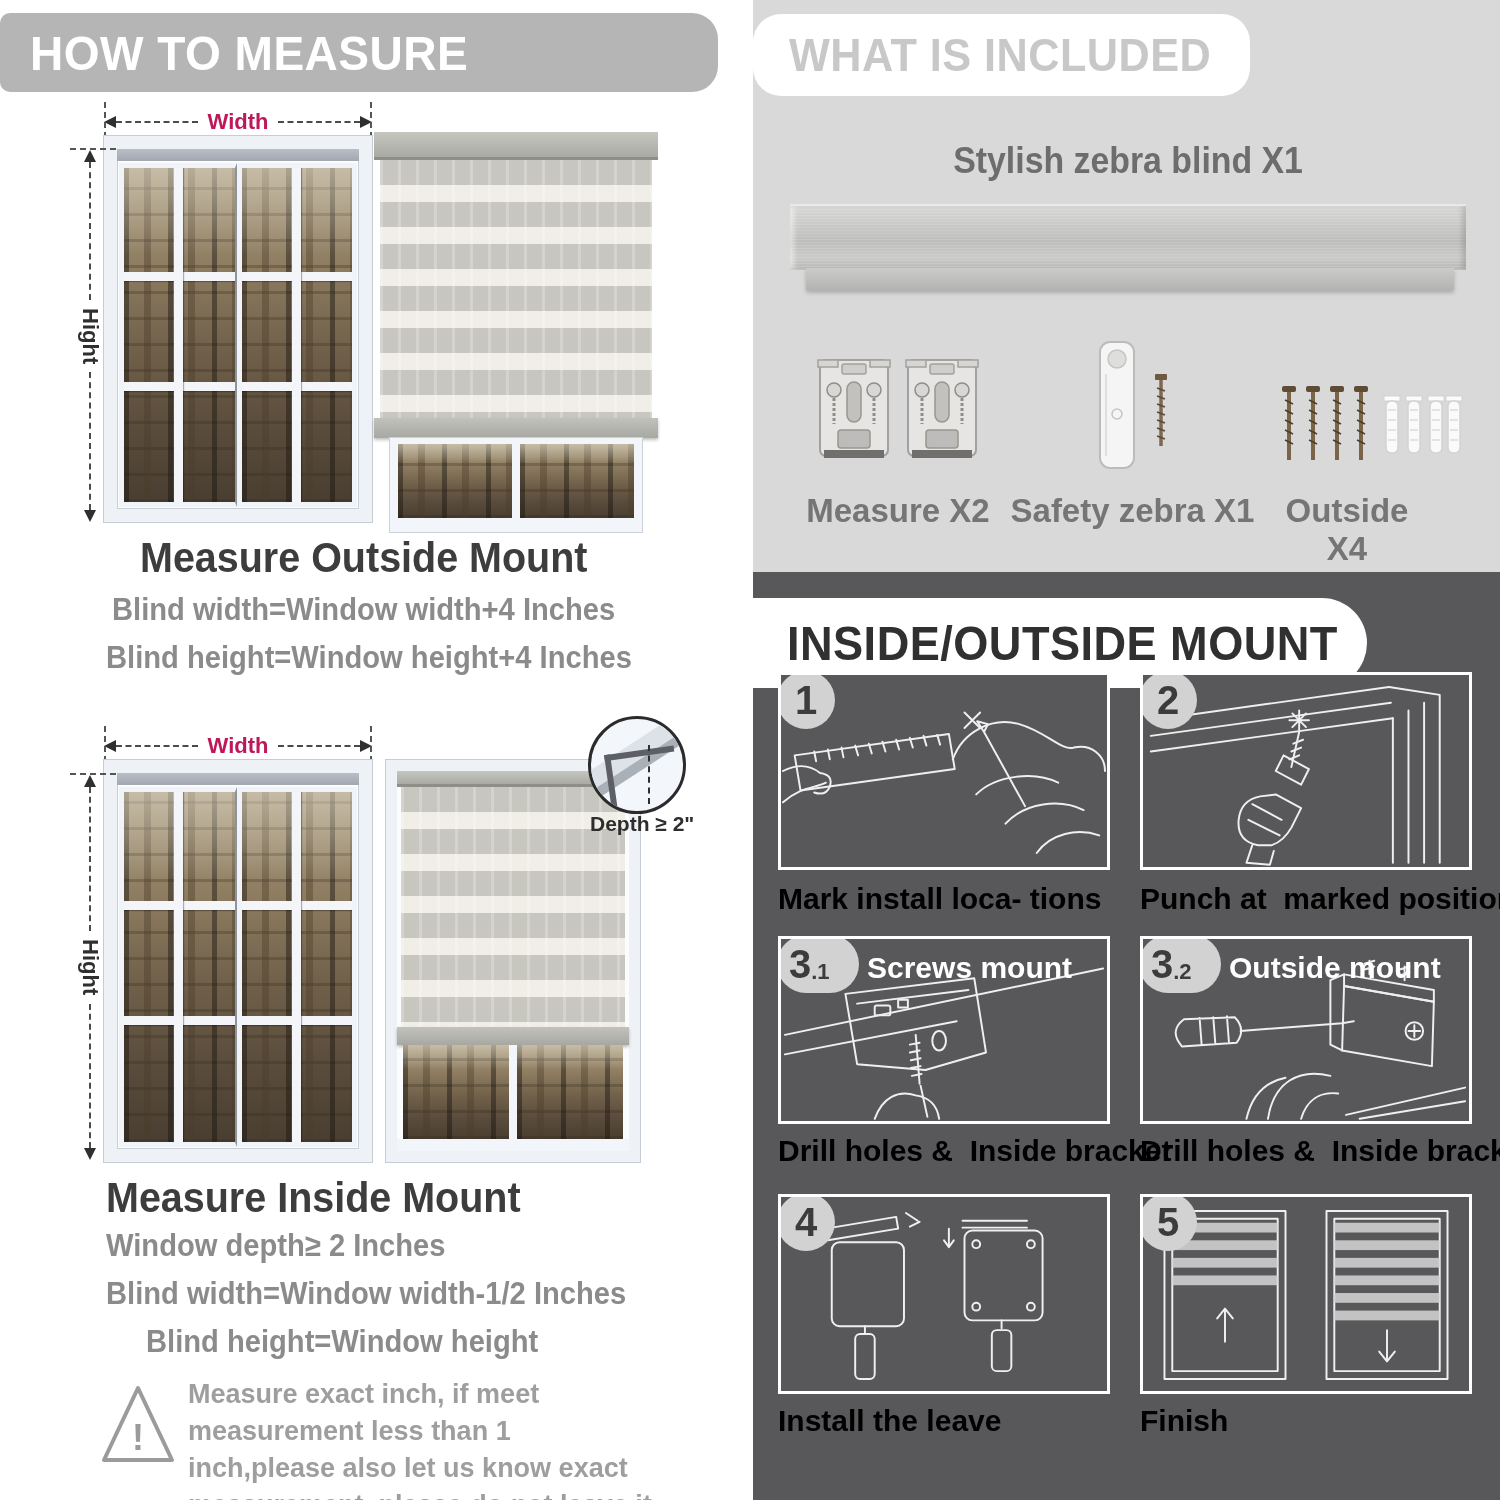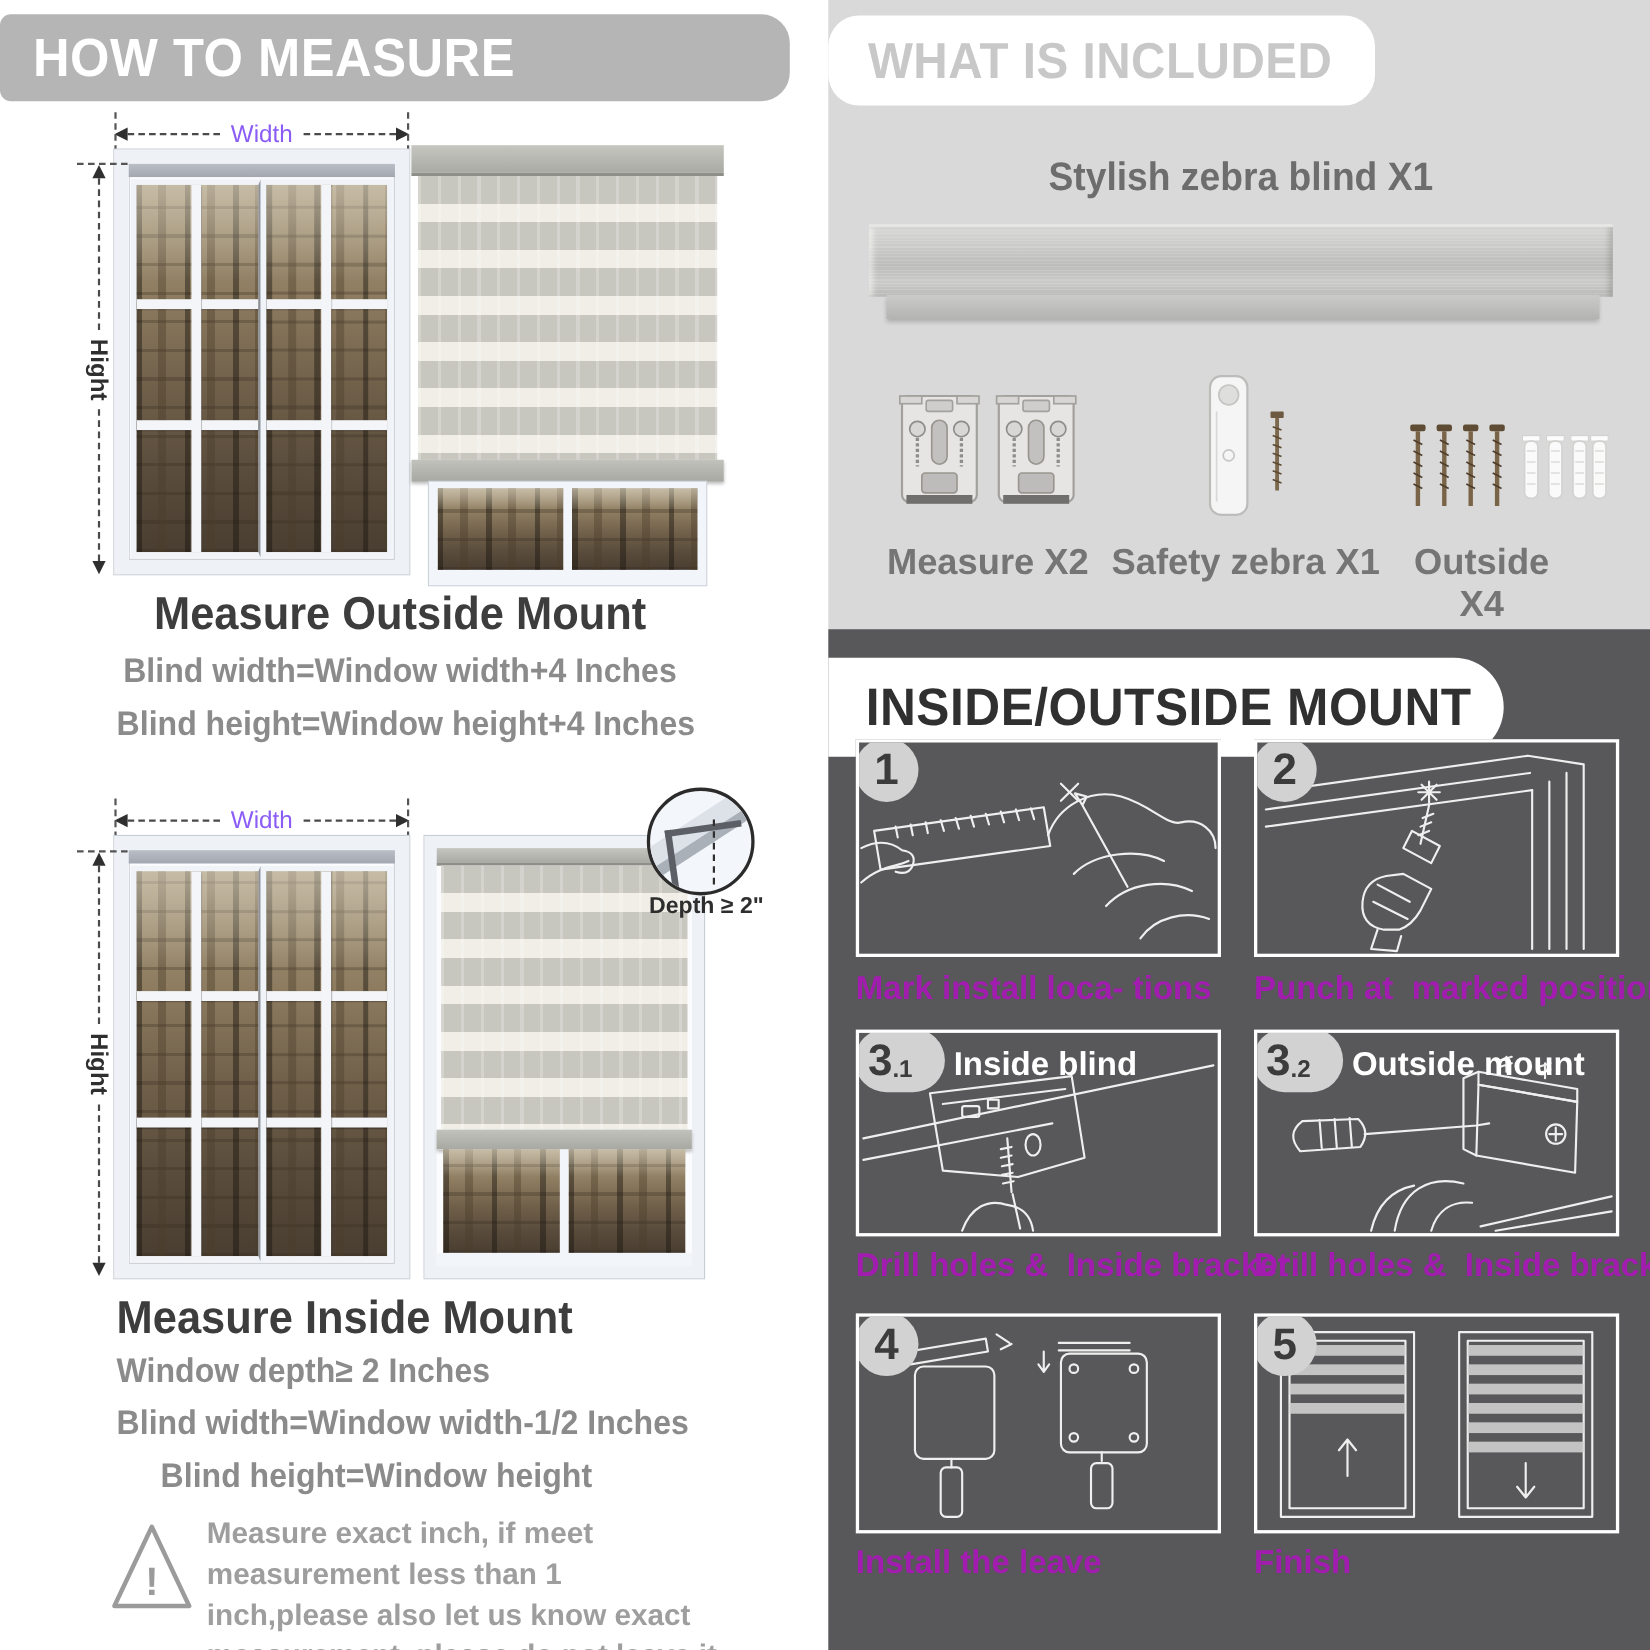--- a/index.html
+++ b/index.html
@@ -12,21 +12,21 @@
   .hdr-left{left:0;top:13px;width:718px;height:79px;background:#b5b5b5;
             border-radius:10px 26px 26px 10px;display:flex;align-items:center;padding-left:30px;box-sizing:border-box;}
   .hdr-left span{font-size:49px;font-weight:bold;color:#ffffff;letter-spacing:.5px;}
 
   
   .harrow{position:absolute;display:flex;align-items:center;height:24px;}
   .harrow .dash{flex:1;border-top:2px dashed #4a4a4a;height:0;}
   .ah{width:0;height:0;border-top:6px solid transparent;border-bottom:6px solid transparent;}
   .ah.l{border-right:12px solid #2f2f2f;}
   .ah.r{border-left:12px solid #2f2f2f;}
-  .harrow .lbl{font-weight:normal;font-size:22px;color:#8b5cf6;padding:0 10px;}
+  .harrow .lbl{font-weight:bold;font-size:22px;color:#be185d;padding:0 10px;}
   .harrow .tick{position:absolute;top:-8px;height:46px;border-left:2px dashed #555;}
   .varrow{position:absolute;display:flex;flex-direction:column;align-items:center;width:24px;}
   .varrow .dash{flex:1;border-left:2px dashed #4a4a4a;width:0;}
   .av{width:0;height:0;border-left:6px solid transparent;border-right:6px solid transparent;}
   .av.u{border-bottom:12px solid #2f2f2f;}
   .av.d{border-top:12px solid #2f2f2f;}
   .varrow .lbl{writing-mode:vertical-rl;font-weight:bold;font-size:22px;color:#2f2f2f;padding:8px 0;}
   .varrow .tick{position:absolute;left:-8px;top:-2px;width:46px;border-top:2px dashed #555;}
 
   
@@ -88,21 +88,21 @@
              display:flex;align-items:center;padding-left:34px;box-sizing:border-box;}
   .hdr-mount span{font-size:48px;font-weight:bold;color:#303030;letter-spacing:.5px;}
 
   .panel{position:absolute;width:332px;border:3px solid #ffffff;box-sizing:border-box;overflow:hidden;background:#58585a;}
   .panel svg{display:block;}
   .badge{position:absolute;left:-4px;top:-4px;width:58px;height:58px;border-radius:50%;background:#d2d2d2;
          color:#3c3c3c;display:flex;align-items:center;justify-content:center;font-weight:bold;font-size:40px;}
   .badge.wide{width:82px;border-radius:30px;justify-content:flex-start;padding-left:12px;box-sizing:border-box;}
   .badge .bsub{font-size:22px;transform:translateY(8px);}
   .ptitle{position:absolute;left:86px;top:12px;font-size:30px;font-weight:bold;color:#ffffff;white-space:pre;}
-  .cap{position:absolute;font-size:30px;font-weight:bold;color:#a21caf;white-space:pre;}
+  .cap{position:absolute;font-size:30px;font-weight:bold;color:#000000;white-space:pre;}
 
   .line-art{stroke:#efefef;stroke-width:2;fill:none;stroke-linecap:round;stroke-linejoin:round;}
 </style>
 </head>
 <body>
 
 <div class="abs hdr-left">
   <span class="cond">HOW TO MEASURE</span>
 </div>
 
@@ -376,21 +376,21 @@
     <ellipse cx="162" cy="102" rx="7" ry="10"></ellipse>
     <path d="M142 146 L138 96 M134 138 l10 -2 M133 130 l10 -2 M133 122 l10 -2 M132 114 l10 -2 M132 106 l10 -2"></path>
     <path d="M150 180 L143 148"></path>
     <path d="M96 182 C104 160 120 152 138 158 M162 182 C160 168 152 160 138 158"></path>
   </g>
     </svg>
   <div class="badge wide">
       <span>3</span>
       <span class="bsub">.1</span>
     </div>
-  <div class="ptitle">Inside blind</div>
+  <div class="ptitle">Screws mount</div>
 </div>
 <div class="cap" style="left:778px;top:1134px;">Drill holes &amp;  Inside bracket</div>
 
 <div class="panel" style="left:1140px;top:936px;height:188px;">
   <svg width="326" height="182" viewBox="0 0 334 182">
       <g class="line-art">
     <path d="M206 34 L298 50 L298 62 L206 46 Z"></path>
     <path d="M206 46 L298 62 L296 128 L204 112 Z"></path>
     <path d="M206 34 L192 40 L192 106 L204 112"></path>
     <path d="M232 34 v-14 M227 23 l10 -3 M227 29 l10 -3 M268 40 v-14 M263 29 l10 -3 M263 35 l10 -3"></path>

